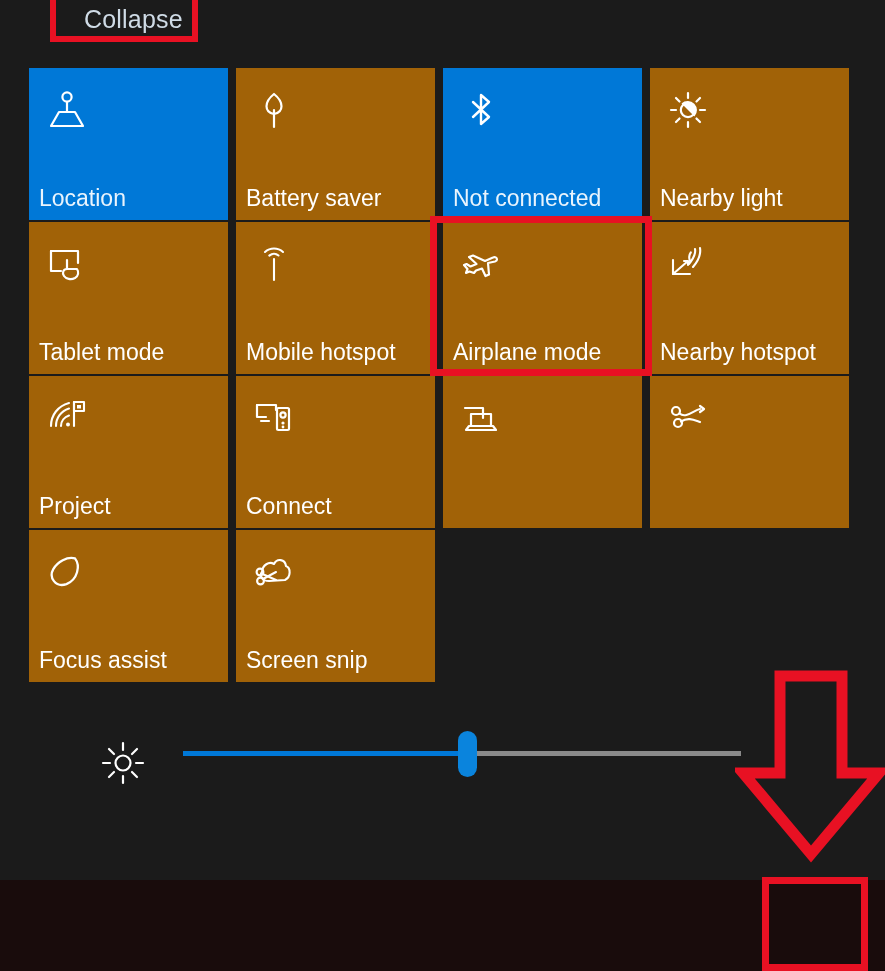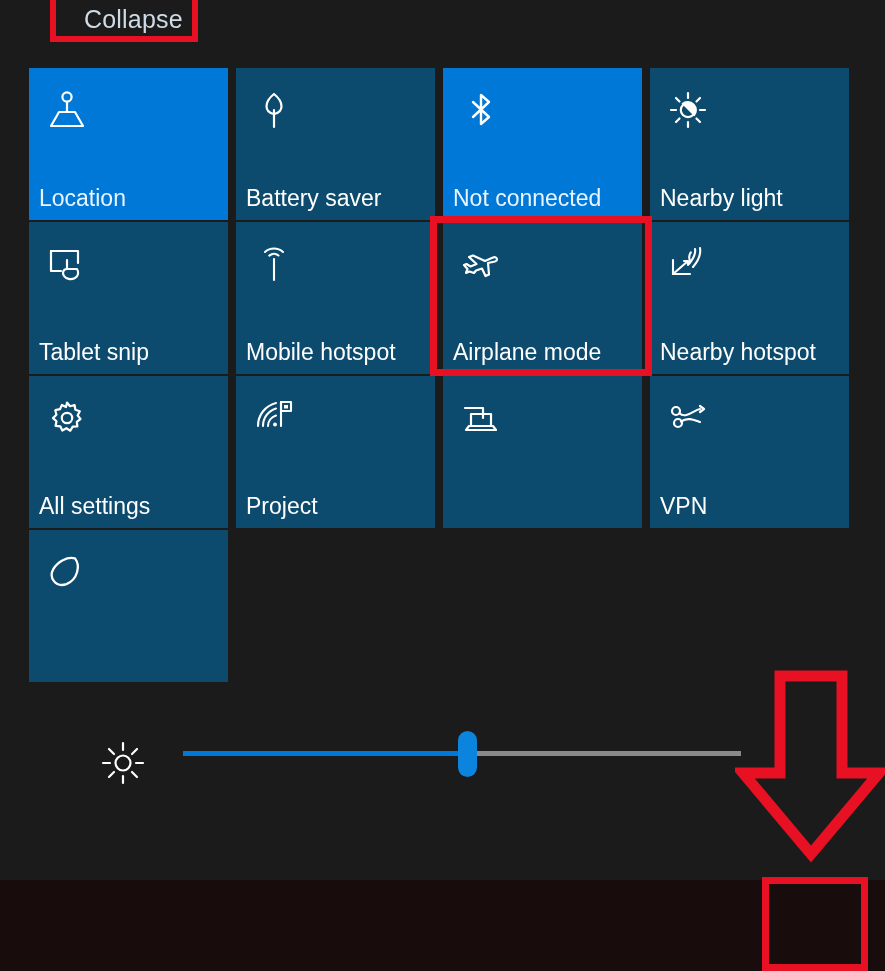--- a/index.html
+++ b/index.html
@@ -48,21 +48,21 @@
     top: 68px;
     width: 821px;
     display: grid;
     grid-template-columns: repeat(4, 199px);
     grid-auto-rows: 152px;
     column-gap: 8px;
     row-gap: 2px;
   }
   .tile {
     position: relative;
-    background: #0c4a6e;
+    background: #a16207;
     box-sizing: border-box;
     overflow: hidden;
     cursor: default;
   }
   .tile.on { background: #0078d7; }
   .tile-icon {
     position: absolute;
     left: 10px;
     top: 14px;
     width: 56px;
@@ -225,21 +225,21 @@
       </div>
       <div class="tile">
         <span class="tile-icon" style="color: rgb(255, 255, 255);">
           <svg width="44" height="44" viewBox="0 0 44 44" fill="none" stroke="currentColor" stroke-width="2.2" stroke-linejoin="round" stroke-linecap="round">
             <path d="M6 9 L33 9 L33 21"></path>
             <path d="M6 9 L6 29 L16 29"></path>
             <path d="M22 18 L22 27"></path>
             <path d="M22 27 C 18 27, 17 31, 19 34 C 21 37, 26 38, 30 36 C 33.5 34, 34 30, 32 27 L 22 27 Z"></path>
           </svg>
         </span>
-        <span class="tile-label">Tablet snip</span>
+        <span class="tile-label">Tablet mode</span>
       </div>
       <div class="tile">
         <span class="tile-icon" style="color: rgb(255, 255, 255);">
           <svg width="44" height="44" viewBox="0 0 44 44" fill="none" stroke="currentColor" stroke-width="2.1" stroke-linecap="round">
             <line x1="22" y1="17" x2="22" y2="38"></line>
             <path d="M17.5 13.5 A 7 7 0 0 1 26.5 13.5"></path>
             <path d="M13 10 A 13.5 13.5 0 0 1 31 10"></path>
             <path d="M17.5 13.5 A 7 7 0 0 0 17.5 13.5"></path>
             <path d="M26.5 13.5 A 7 7 0 0 0 17.5 13.5" opacity="0"></path>
             <path d="M9 13.5 A 17 17 0 0 1 14 7" opacity="0"></path>
@@ -260,71 +260,88 @@
           <svg width="44" height="44" viewBox="0 0 44 44" fill="none" stroke="currentColor" stroke-width="2.1" stroke-linejoin="round" stroke-linecap="round">
             <path d="M7 18 L7 32 L24 32"></path>
             <path d="M7 32 L22 19 L18 19 M22 19 L22 23"></path>
             <path d="M24 19 A 9 9 0 0 1 29 12" transform="rotate(-30 24 19)"></path>
             <path d="M23 22 C 28 16, 30 12, 29 7"></path>
             <path d="M27 25 C 33 18, 35 12, 34 6"></path>
             <path d="M31 28 C 38 20, 40 12, 38.5 5" opacity="0"></path>
           </svg>
         </span>
         <span class="tile-label">Nearby hotspot</span>
-      </div>
-      <div class="tile">
-        <span class="tile-icon" style="color: rgb(255, 255, 255);">
-          <svg width="44" height="44" viewBox="0 0 44 44" fill="none" stroke="currentColor" stroke-width="2.2" stroke-linejoin="round">
-            <circle cx="22" cy="22" r="5.2"></circle>
-            <path d="M22 6.5 L25 10.2 L29.6 9 L30.3 13.7 L34.8 15.2 L32.6 19.4 L35.5 23 L31.8 25.8 L32.4 30.5 L27.7 30.6 L25.3 34.7 L21.4 32.2 L17.3 34.5 L15.3 30.3 L10.6 29.8 L11.5 25.2 L8 22.1 L11.4 18.8 L10.3 14.2 L15 13.2 L16.9 8.9 L21 11 Z"></path>
-          </svg>
-        </span>
-        <span class="tile-label">All settings</span>
       </div>
       <div class="tile">
         <span class="tile-icon" style="color: rgb(255, 255, 255);">
           <svg width="44" height="44" viewBox="0 0 44 44" fill="none" stroke="currentColor" stroke-width="2.1" stroke-linecap="round" stroke-linejoin="round">
             <path d="M6 30 C 6 19, 13 10, 24 7"></path>
             <path d="M11 30 C 11 22, 16 15, 24 12.5"></path>
             <path d="M16 30 C 16 25, 19.5 21, 24 19.5"></path>
             <circle cx="23" cy="28.5" r="2" fill="currentColor" stroke="none"></circle>
             <line x1="29" y1="6" x2="29" y2="30"></line>
             <rect x="29" y="6" width="10" height="9"></rect>
             <rect x="32" y="9" width="4" height="3.5" fill="currentColor" stroke="none"></rect>
           </svg>
         </span>
         <span class="tile-label">Project</span>
       </div>
       <div class="tile">
         <span class="tile-icon" style="color: rgb(255, 255, 255);">
           <svg width="44" height="44" viewBox="0 0 44 44" fill="none" stroke="currentColor" stroke-width="2.2" stroke-linejoin="round" stroke-linecap="round">
+            <path d="M5 9 L24 9 L24 14"></path>
+            <path d="M5 9 L5 21 L14 21"></path>
+            <line x1="9" y1="25" x2="17" y2="25"></line>
+            <rect x="25" y="12" width="12" height="22" rx="1.4"></rect>
+            <circle cx="31" cy="19" r="2.6"></circle>
+            <circle cx="31" cy="27" r="1.6" fill="currentColor" stroke="none"></circle>
+            <circle cx="31" cy="31" r="1.4" fill="currentColor" stroke="none"></circle>
+          </svg>
+        </span>
+        <span class="tile-label">Connect</span>
+      </div>
+      <div class="tile">
+        <span class="tile-icon" style="color: rgb(255, 255, 255);">
+          <svg width="44" height="44" viewBox="0 0 44 44" fill="none" stroke="currentColor" stroke-width="2.2" stroke-linejoin="round" stroke-linecap="round">
             <path d="M6 12 L24 12 L24 22"></path>
             <path d="M12 18 L32 18 L32 30 L12 30 Z"></path>
             <path d="M10 30 L34 30 L37 34 L7 34 Z"></path>
           </svg>
         </span>
       </div>
       <div class="tile">
         <span class="tile-icon" style="color: rgb(255, 255, 255);">
           <svg width="44" height="44" viewBox="0 0 44 44" fill="none" stroke="currentColor" stroke-width="2.2" stroke-linecap="round" stroke-linejoin="round">
             <circle cx="10" cy="15" r="4"></circle>
             <circle cx="12" cy="27" r="4"></circle>
             <path d="M13.5 17.5 C 20 23, 28 14, 34 13"></path>
             <path d="M15 25.5 C 22 21, 28 24, 34 26"></path>
             <path d="M34 10 L38 13 L34 16"></path>
           </svg>
         </span>
-        <span class="tile-label">VPN</span>
       </div>
       <div class="tile">
         <span class="tile-icon" style="color: rgb(255, 255, 255);">
           <svg width="44" height="44" viewBox="0 0 44 44" fill="none" stroke="currentColor" stroke-width="2.3" stroke-linejoin="round">
             <path d="M27 7 C 34 13, 34 27, 24 34 C 14 40, 5 31, 8 22 C 10.5 14, 19 6.5, 27 7 Z" transform="rotate(12 22 22)"></path>
           </svg>
         </span>
+        <span class="tile-label">Focus assist</span>
+      </div>
+      <div class="tile">
+        <span class="tile-icon" style="color: rgb(255, 255, 255);">
+          <svg width="44" height="44" viewBox="0 0 44 44" fill="none" stroke="currentColor" stroke-width="2.1" stroke-linecap="round" stroke-linejoin="round">
+            <path d="M17 31 C 10 31, 7 26, 10 22 C 10.5 15, 17 11, 22 14 C 25 8, 33 9, 34 16 C 39 18, 39 27, 33 30 Z"></path>
+            <circle cx="8" cy="22" r="3.4"></circle>
+            <circle cx="8.5" cy="31" r="3.4"></circle>
+            <path d="M10.5 24 L24 30"></path>
+            <path d="M11 29 L24 22"></path>
+          </svg>
+        </span>
+        <span class="tile-label">Screen snip</span>
       </div>
     </div>
 
   <div id="airplane-highlight"></div>
 
   <div id="brightness-row">
     <div id="brightness-icon">
       <svg width="50" height="50" viewBox="0 0 50 50" fill="none" stroke="#ffffff" stroke-width="2.2" stroke-linecap="round">
         <circle cx="25" cy="25" r="7.5"></circle>
         <line x1="25" y1="5" x2="25" y2="12"></line>

